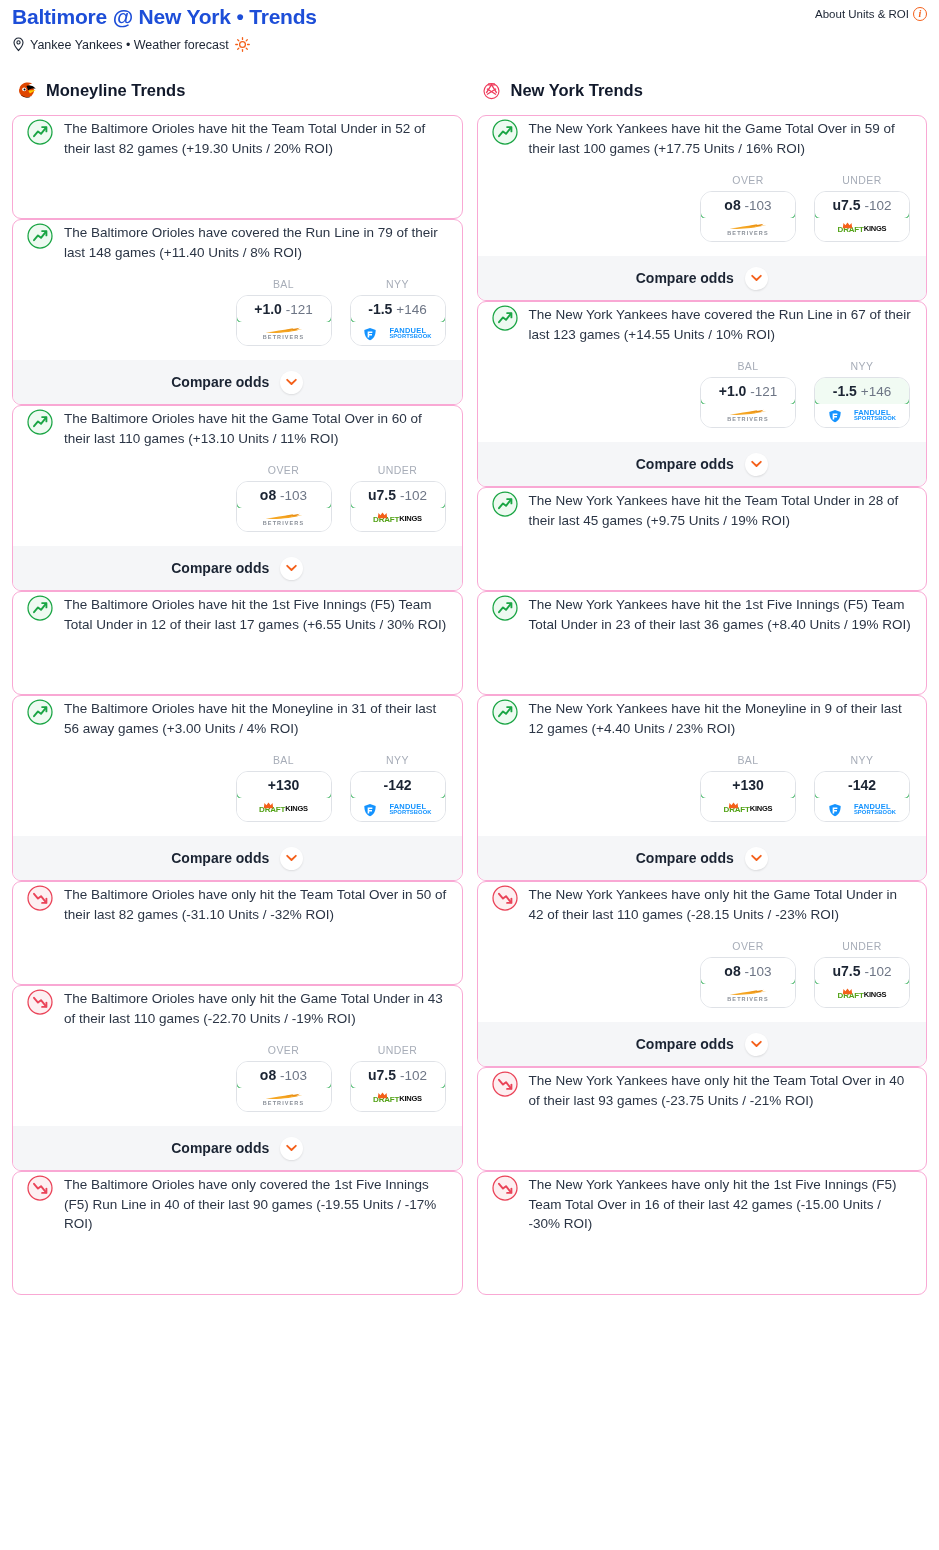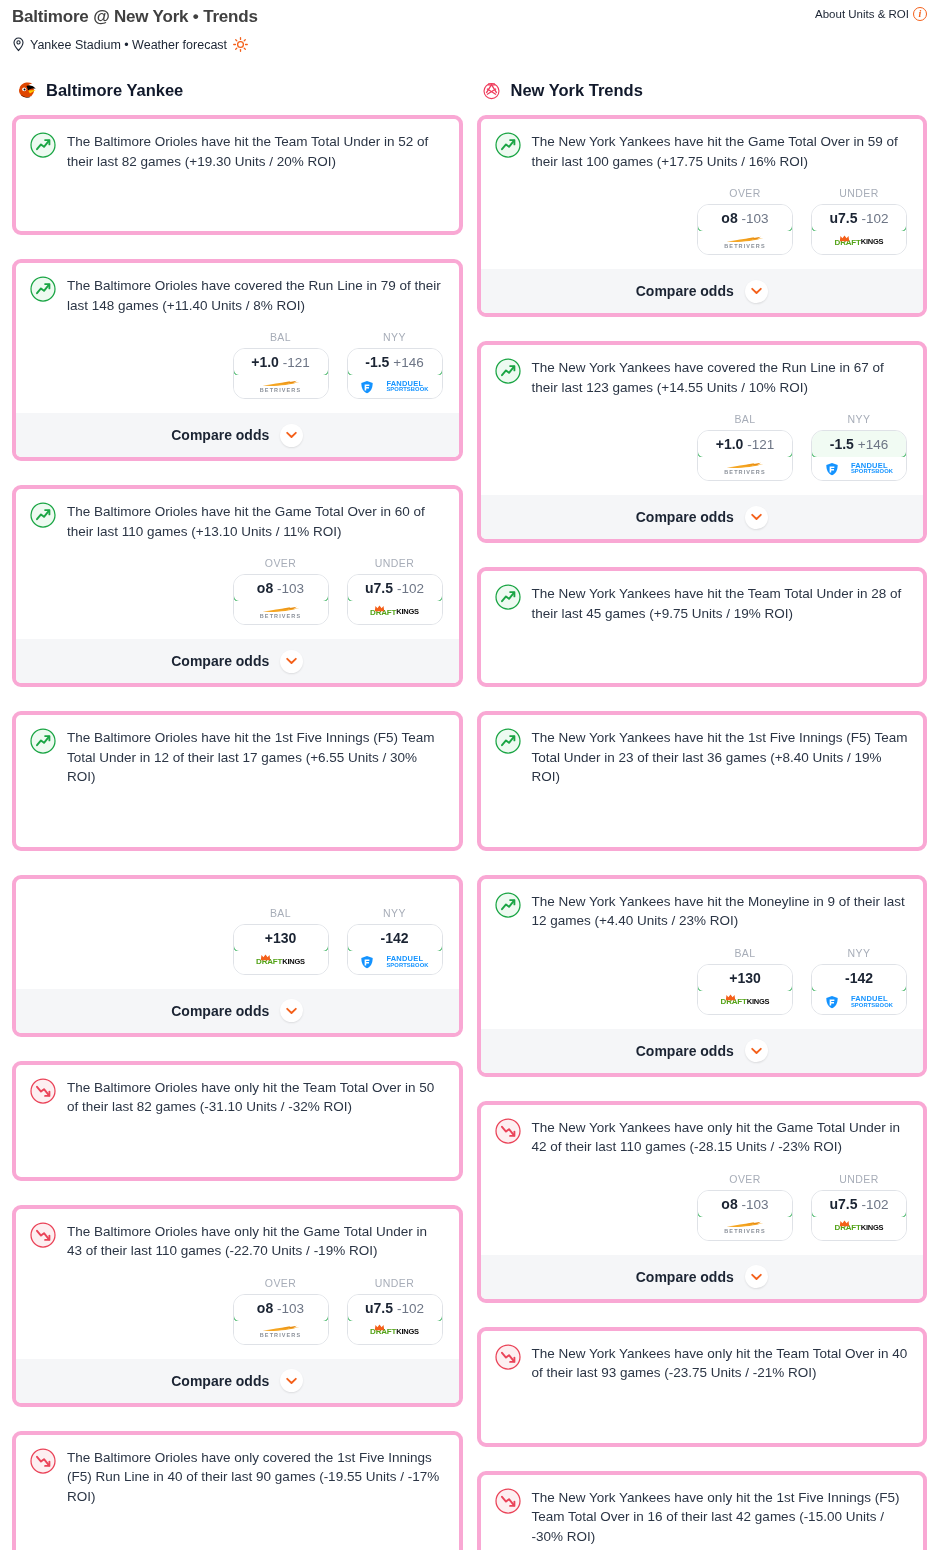--- a/index.html
+++ b/index.html
@@ -9,22 +9,22 @@
     font-family: "Liberation Sans", sans-serif;
     color: #1b2433;
     -webkit-font-smoothing: antialiased;
   }
   body { padding: 0 0 8px 0; position: relative; }
 
   
   .page-header { padding: 4px 12px 0 12px; position: relative; }
   .title-row { display: flex; align-items: flex-start; justify-content: space-between; }
   .page-title {
-    font-size: 17px; font-weight: bold; letter-spacing: -0.2px;
-    color: #404040; line-height: 26px;
+    font-size: 21px; font-weight: bold; letter-spacing: -0.2px;
+    color: #1d4ed8; line-height: 26px;
   }
   .about-link {
     display: flex; align-items: center; gap: 4px;
     font-size: 11.5px; color: #1b2433; font-weight: normal;
     padding-top: 3px; cursor: pointer; white-space: nowrap;
   }
   .info-circle {
     width: 14px; height: 14px; border-radius: 50%;
     border: 1.4px solid #f4601a; color: #f4601a;
     font-size: 10px; font-weight: bold; font-style: italic;
@@ -47,22 +47,22 @@
 
   .col-header {
     display: flex; align-items: center; gap: 8px;
     margin-bottom: 13px; padding-left: 3px;
   }
   .col-header-title { font-size: 16.5px; font-weight: bold; color: #11192b; }
   .team-logo { width: 23px; height: 23px; flex: 0 0 23px; }
 
   
   .trend-card {
-    border: 4px solid #f9a8d4; border-radius: 9px;
-    background: #ffffff; margin-bottom: 24px; padding: 12px 14px 0 14px;
+    border: 1px solid #f9a8d4; border-radius: 9px;
+    background: #ffffff; margin-bottom: 0; padding: 2px 14px 0 14px;
     overflow: hidden;
   }
   .trend-top { display: flex; gap: 11px; align-items: flex-start; }
   .trend-icon { flex: 0 0 26px; width: 26px; height: 26px; margin-top: 1px; }
   .trend-text {
     font-size: 13.5px; line-height: 19.5px; color: #2b3545;
     padding-top: 1px;
   }
   .card-pad-bottom { height: 60px; }
 
@@ -133,21 +133,21 @@
       <span class="info-circle">i</span>
     </div>
   </div>
   <div class="subtitle-row">
     <span class="pin-icon">
       <svg width="13" height="15" viewBox="0 0 13 15">
           <path d="M6.5 1C4 1 2 3 2 5.5c0 3.2 4.5 8 4.5 8S11 8.7 11 5.5C11 3 9 1 6.5 1z" fill="none" stroke="#1b2433" stroke-width="1.1"></path>
           <circle cx="6.5" cy="5.4" r="1.6" fill="none" stroke="#1b2433" stroke-width="1.1"></circle>
         </svg>
     </span>
-    <span>Yankee Stadium • Weather forecast</span>
+    <span>Yankee Yankees • Weather forecast</span>
     <span class="sun-icon">
       <svg width="15" height="15" viewBox="0 0 16 16">
         <circle cx="8" cy="8" r="3.1" fill="none" stroke="#f4601a" stroke-width="1.4"></circle>
         <g stroke="#f4601a" stroke-width="1.4" stroke-linecap="round">
           <line x1="8" y1="0.8" x2="8" y2="2.6"></line>
             <line x1="8" y1="13.4" x2="8" y2="15.2"></line>
           <line x1="0.8" y1="8" x2="2.6" y2="8"></line>
             <line x1="13.4" y1="8" x2="15.2" y2="8"></line>
           <line x1="2.9" y1="2.9" x2="4.1" y2="4.1"></line>
             <line x1="11.9" y1="11.9" x2="13.1" y2="13.1"></line>
@@ -164,21 +164,21 @@
       <div class="col-header">
         <span class="team-logo"><svg viewBox="0 0 40 40" width="23" height="23">
             <ellipse cx="20" cy="21" rx="13" ry="11" fill="#df4601"></ellipse>
             <path d="M8 16 C10 7 22 4 30 8 C25 9 22 11 21 14 Z" fill="#df4601"></path>
             <path d="M20 12 C26 10 33 12 36 17 C31 16 26 17 23 20 Z" fill="#000"></path>
             <ellipse cx="16" cy="18" rx="3.6" ry="3.2" fill="#fff"></ellipse>
             <circle cx="16.6" cy="18.2" r="1.7" fill="#000"></circle>
             <path d="M23 20 L36 19 L26 25 Z" fill="#ffcc00"></path>
             <path d="M10 27 C14 33 24 34 30 29 C25 33 15 32 10 27 Z" fill="#000"></path>
           </svg></span>
-        <span class="col-header-title">Baltimore Yankee</span>
+        <span class="col-header-title">Moneyline Trends</span>
       </div>
       <div class="trend-card">
         <div class="trend-top">
           <span class="trend-icon"><svg width="26" height="26" viewBox="0 0 26 26">
               <circle cx="13" cy="13" r="12" fill="#eefaf1" stroke="#1aa544" stroke-width="1.25"></circle>
               <path d="M7 17.2 L11 12.4 L14 14.8 L19 8.6" fill="none" stroke="#1aa544" stroke-width="1.9" stroke-linecap="round" stroke-linejoin="round"></path>
               <path d="M15.1 8.1 L19.4 8.1 L19.4 12.4" fill="none" stroke="#1aa544" stroke-width="1.9" stroke-linecap="round" stroke-linejoin="round"></path>
             </svg></span>
           <span class="trend-text">The Baltimore Orioles have hit the Team Total Under in 52 of their last 82 games (+19.30 Units / 20% ROI)</span>
         </div>
@@ -292,20 +292,28 @@
           <span class="trend-icon"><svg width="26" height="26" viewBox="0 0 26 26">
               <circle cx="13" cy="13" r="12" fill="#eefaf1" stroke="#1aa544" stroke-width="1.25"></circle>
               <path d="M7 17.2 L11 12.4 L14 14.8 L19 8.6" fill="none" stroke="#1aa544" stroke-width="1.9" stroke-linecap="round" stroke-linejoin="round"></path>
               <path d="M15.1 8.1 L19.4 8.1 L19.4 12.4" fill="none" stroke="#1aa544" stroke-width="1.9" stroke-linecap="round" stroke-linejoin="round"></path>
             </svg></span>
           <span class="trend-text">The Baltimore Orioles have hit the 1st Five Innings (F5) Team Total Under in 12 of their last 17 games (+6.55 Units / 30% ROI)</span>
         </div>
         <div class="card-pad-bottom"></div>
       </div>
       <div class="trend-card">
+        <div class="trend-top">
+          <span class="trend-icon"><svg width="26" height="26" viewBox="0 0 26 26">
+              <circle cx="13" cy="13" r="12" fill="#eefaf1" stroke="#1aa544" stroke-width="1.25"></circle>
+              <path d="M7 17.2 L11 12.4 L14 14.8 L19 8.6" fill="none" stroke="#1aa544" stroke-width="1.9" stroke-linecap="round" stroke-linejoin="round"></path>
+              <path d="M15.1 8.1 L19.4 8.1 L19.4 12.4" fill="none" stroke="#1aa544" stroke-width="1.9" stroke-linecap="round" stroke-linejoin="round"></path>
+            </svg></span>
+          <span class="trend-text">The Baltimore Orioles have hit the Moneyline in 31 of their last 56 away games (+3.00 Units / 4% ROI)</span>
+        </div>
         <div class="odds-wrap">
           <div class="odds-col">
             <div class="odds-label">BAL</div>
             <div class="odds-box">
               <div class="odds-value">+130</div>
               <div class="odds-book">
                 <span class="logo-dk">
                   <svg class="crown" viewBox="0 0 12 8">
                     <path d="M0.6 7 L1.4 1.2 L3.6 3.8 L6 0.6 L8.4 3.8 L10.6 1.2 L11.4 7 Z" fill="#f4601a"></path>
                   </svg>

